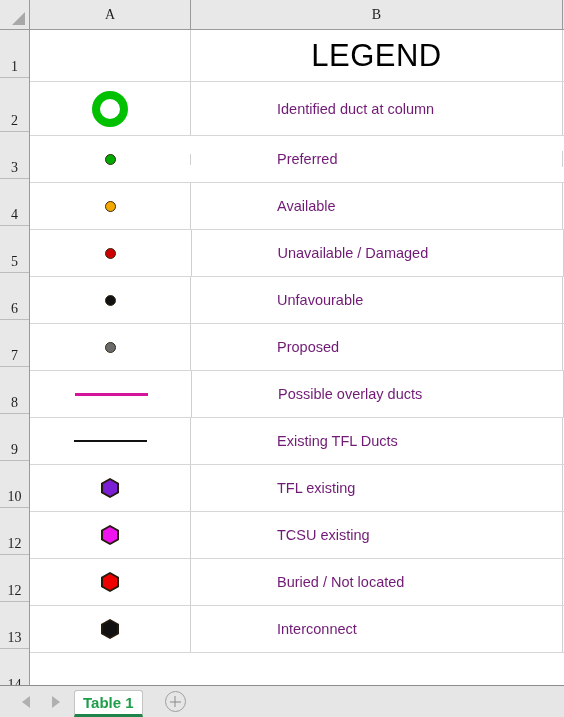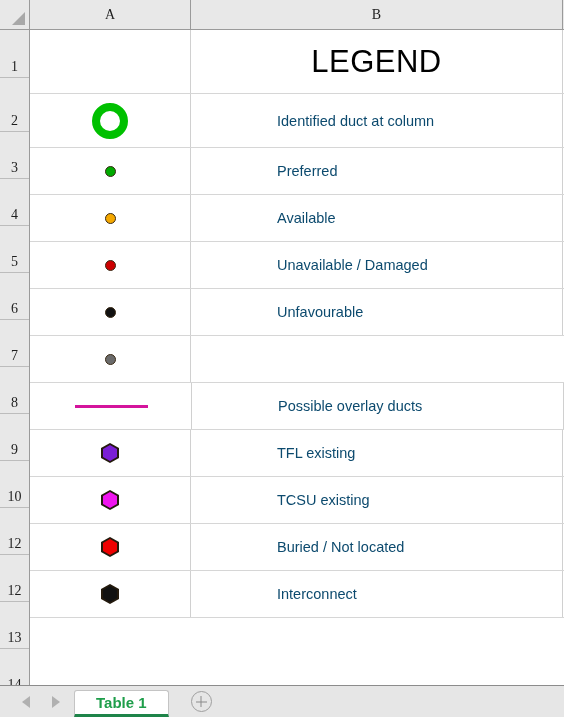--- a/index.html
+++ b/index.html
@@ -115,21 +115,21 @@
     overflow: hidden;
   }
   .cell-b {
     width: 372px;
     box-sizing: border-box;
     border-right: 1px solid #d0d0d0;
     display: flex;
     align-items: center;
     padding-left: 86px;
     font-size: 14.5px;
-    color: #0c4a6e;
+    color: #701a75;
     overflow: hidden;
     white-space: nowrap;
   }
 
   
   .title-row .cell-b {
     justify-content: center;
     padding-left: 0;
     font-size: 31px;
     font-weight: 300;
@@ -200,21 +200,21 @@
     border-top: 6px solid transparent;
     border-bottom: 6px solid transparent;
   }
   .nav-arrow.left  { border-right: 8px solid #b0b0b0; }
   .nav-arrow.right { border-left: 8px solid #b0b0b0; }
 
   .sheet-tab {
     display: flex;
     align-items: center;
     justify-content: center;
-    padding: 0 21px;
+    padding: 0 8px;
     margin-top: 4px;
     background: #ffffff;
     border: 1px solid #c4c4c4;
     border-bottom: 3px solid #1e8449;
     border-top-left-radius: 3px;
     border-top-right-radius: 3px;
     box-sizing: border-box;
     font-size: 15px;
     font-weight: bold;
     color: #1e9e4a;
@@ -301,77 +301,88 @@
       </div>
       <div class="rowhead" style="height: 47px;">
         <span>13</span>
       </div>
       <div class="rowhead" style="height: 47px;">
         <span>14</span>
       </div>
     </div>
 
   <div class="grid" id="grid" style="height: 655px; overflow: hidden;">
-      <div class="grid-row title-row" style="height: 64px;">
+      <div class="grid-row title-row" style="height: 52px;">
         <div class="cell-a"></div>
         <div class="cell-b">
           <span>LEGEND</span>
         </div>
       </div>
       <div class="grid-row" style="height: 54px;">
         <div class="cell-a">
           <div class="mk-ring" style="border-color: rgb(0, 192, 0);"></div>
         </div>
         <div class="cell-b">
           <span>Identified duct at column</span>
         </div>
       </div>
-      <div class="grid-row" style="height: 47px;">
+      <div class="grid-row" style="height: 47px; align-items: center;">
         <div class="cell-a">
           <div class="mk-dot" style="background: rgb(0, 170, 0);"></div>
         </div>
         <div class="cell-b">
           <span>Preferred</span>
         </div>
       </div>
       <div class="grid-row" style="height: 47px;">
         <div class="cell-a">
           <div class="mk-dot" style="background: rgb(245, 168, 0);"></div>
         </div>
         <div class="cell-b">
           <span>Available</span>
         </div>
       </div>
-      <div class="grid-row" style="height: 47px;">
+      <div class="grid-row" style="height: 47px; justify-content: center;">
         <div class="cell-a">
           <div class="mk-dot" style="background: rgb(204, 0, 0);"></div>
         </div>
         <div class="cell-b">
           <span>Unavailable / Damaged</span>
         </div>
       </div>
       <div class="grid-row" style="height: 47px;">
         <div class="cell-a">
           <div class="mk-dot" style="background: rgb(17, 17, 17);"></div>
         </div>
         <div class="cell-b">
           <span>Unfavourable</span>
         </div>
       </div>
       <div class="grid-row" style="height: 47px;">
         <div class="cell-a">
           <div class="mk-dot" style="background: rgb(107, 107, 107);"></div>
         </div>
+        <div class="cell-b">
+          <span>Proposed</span>
+        </div>
       </div>
       <div class="grid-row" style="height: 47px; justify-content: flex-end;">
         <div class="cell-a">
           <div class="mk-line" style="border-top-width: 3px; border-top-color: rgb(212, 20, 156);"></div>
         </div>
         <div class="cell-b">
           <span>Possible overlay ducts</span>
+        </div>
+      </div>
+      <div class="grid-row" style="height: 47px;">
+        <div class="cell-a">
+          <div class="mk-line" style="border-top-width: 2px; border-top-color: rgb(17, 17, 17);"></div>
+        </div>
+        <div class="cell-b">
+          <span>Existing TFL Ducts</span>
         </div>
       </div>
       <div class="grid-row" style="height: 47px;">
         <div class="cell-a">
           <div class="hex-wrap">
             <div class="hex-outer"></div>
             <div class="hex-fill" style="background: rgb(122, 31, 212);"></div>
           </div>
         </div>
         <div class="cell-b">

